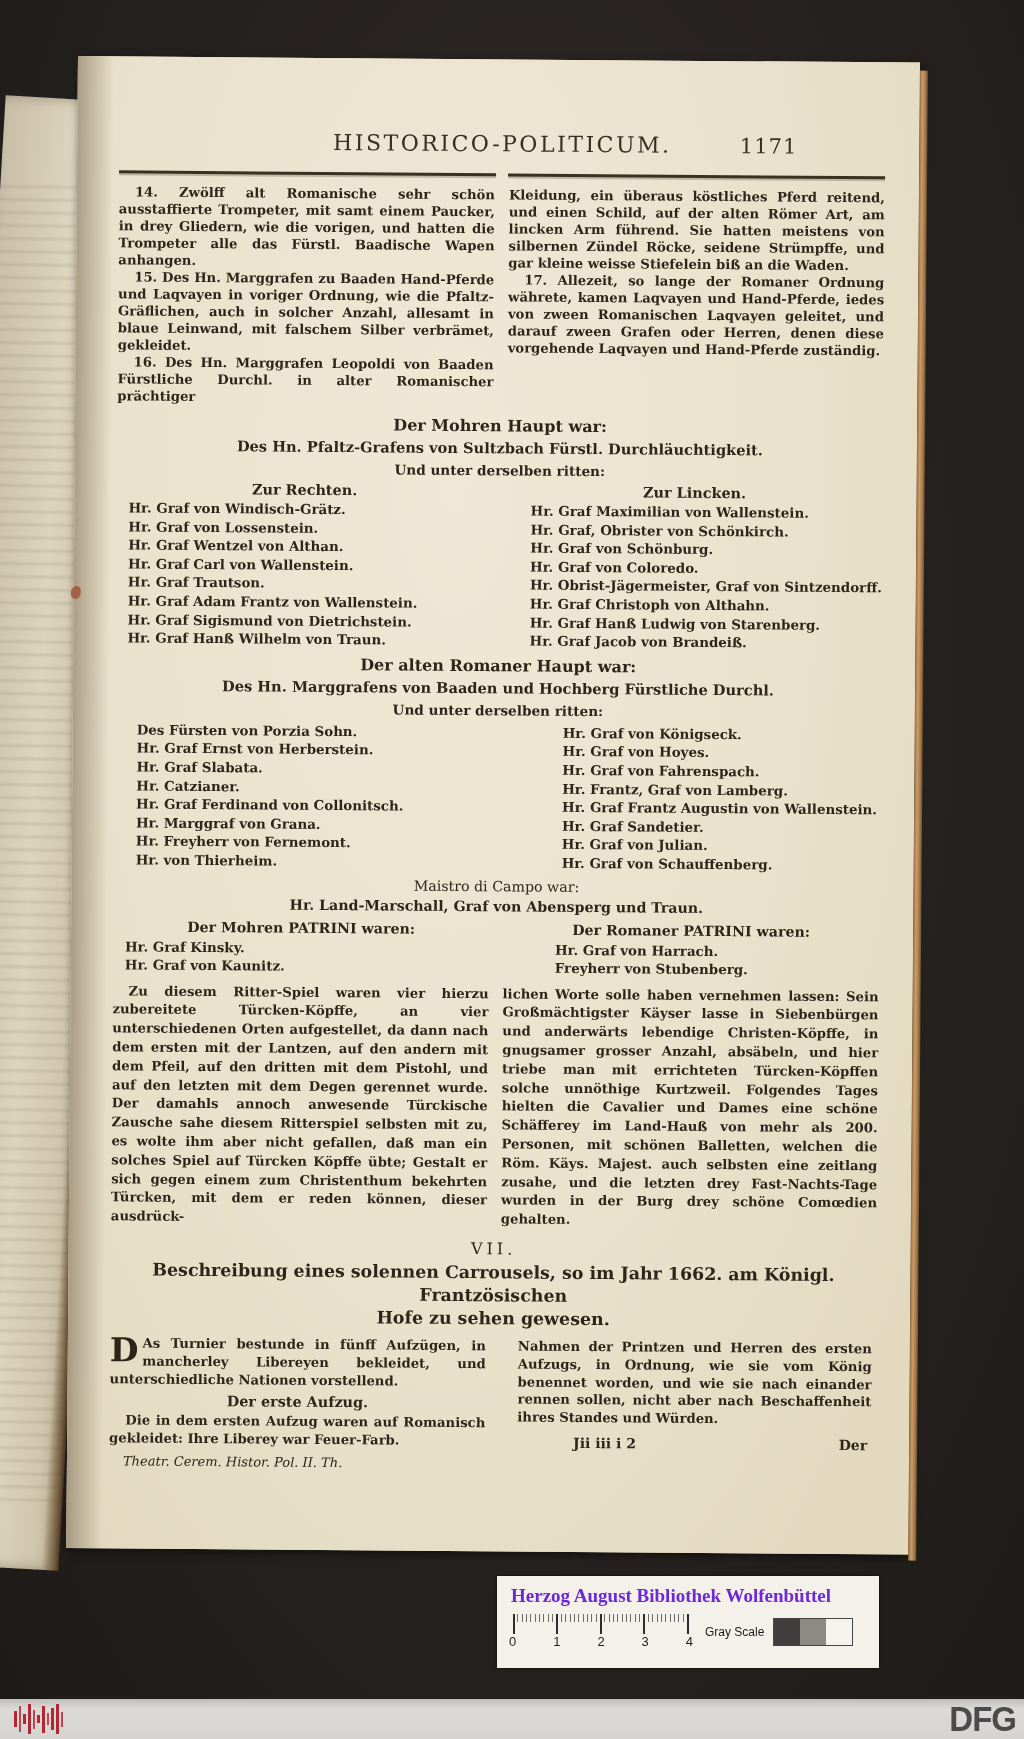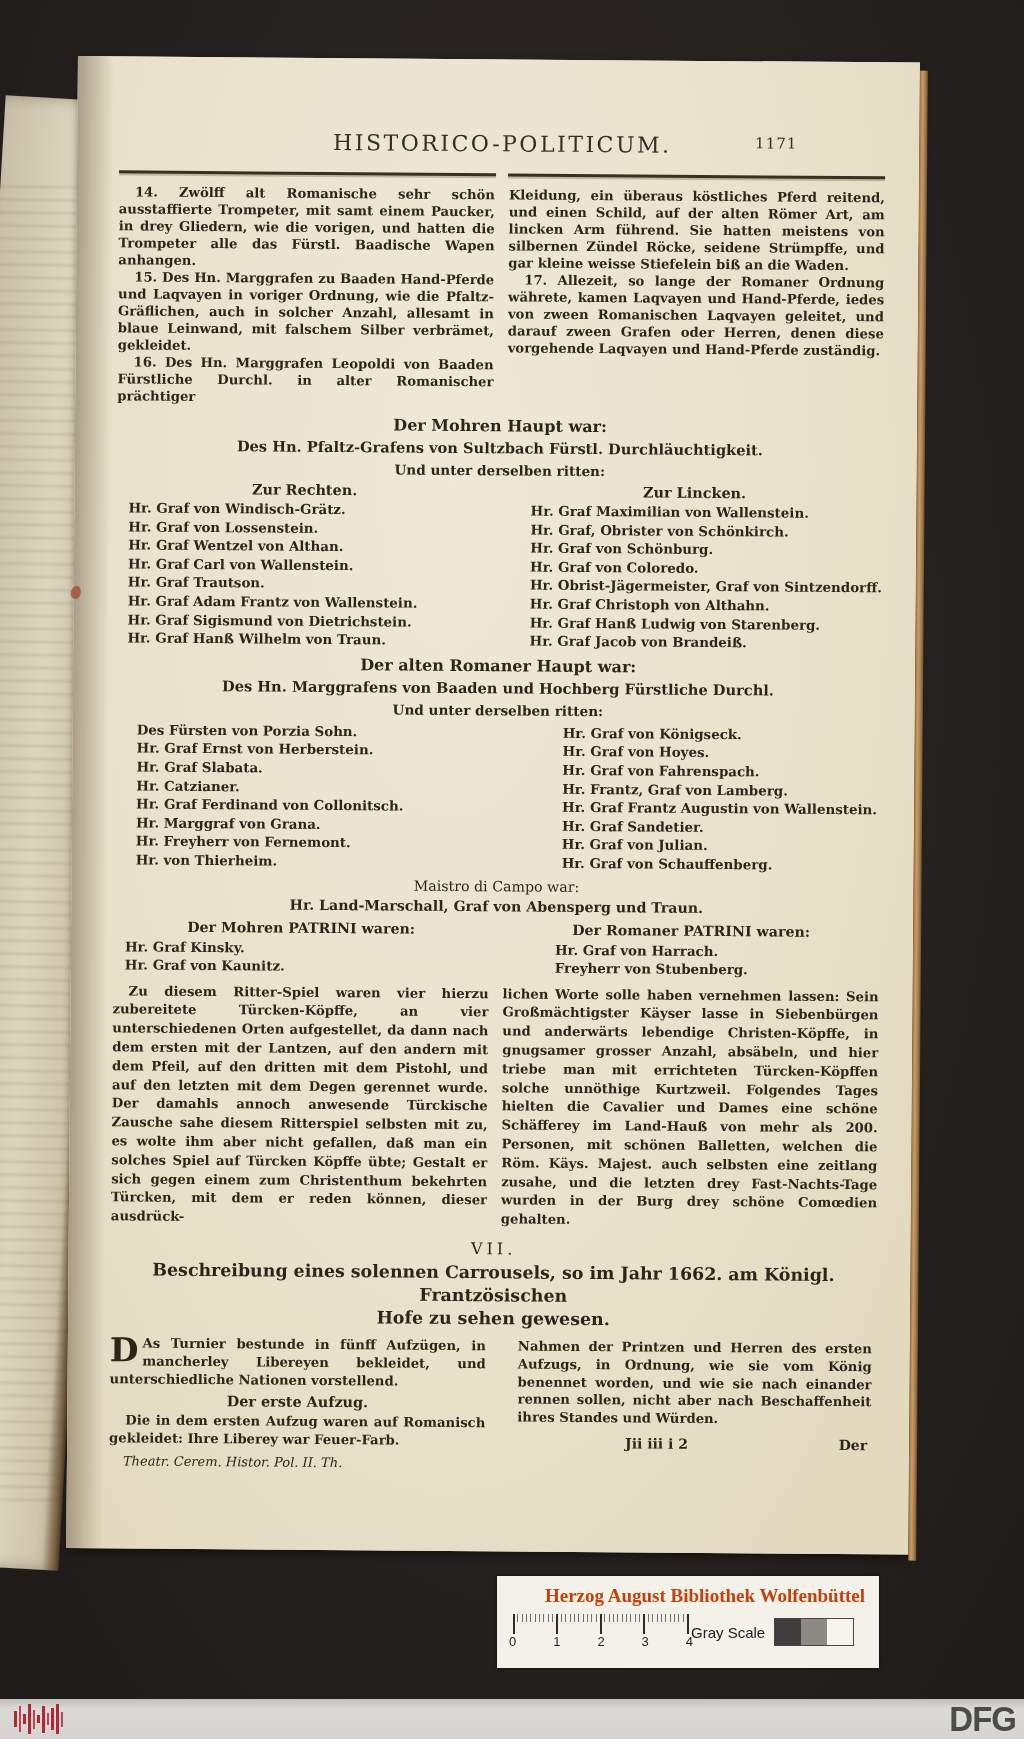--- a/index.html
+++ b/index.html
@@ -42,21 +42,21 @@
   .stain{
     position:absolute;left:-3px;top:530px;width:10px;height:13px;
     background:#a0563c;border-radius:60% 40% 55% 45%;opacity:.85;
   }
   .content{
     position:absolute;left:0;top:0;right:0;bottom:0;
     padding:72px 34px 0 42px;color:#2d2519;box-sizing:border-box;
   }
   
   .running-head{position:relative;text-align:center;font-size:22px;letter-spacing:2.5px;color:#372f24;height:30px;}
-  .page-num{position:absolute;right:88px;top:1px;letter-spacing:1px;font-size:15px;}
+  .page-num{position:absolute;right:88px;top:1px;letter-spacing:1px;font-size:21px;}
   .rules{display:flex;gap:12px;margin-top:12px;}
   .rule{flex:1;height:3px;background:#39301f;box-shadow:0 2px 0 rgba(57,48,31,.25);}
   
   .two-col{display:grid;grid-template-columns:1fr 1fr;column-gap:14px;}
   
   .top-cols{margin-top:10px;font-size:13.2px;line-height:17px;text-align:justify;font-weight:bold;}
   .top-cols p{margin:0;}
   .indent{text-indent:16px;}
   
   .c-head{text-align:center;font-weight:bold;}
@@ -86,42 +86,42 @@
   
   .vii{text-align:center;margin-top:10px;font-size:16px;letter-spacing:4px;font-weight:normal;}
   .chap-title{ text-align:center;font-weight:bold;font-size:17.4px;line-height:23px;margin-top:3px;}
   .chapter-cols{margin-top:7px;font-size:13.2px;line-height:17.8px;text-align:justify;font-weight:bold;}
   .chapter-cols p{margin:0;}
   .drop-cap{float:left;font-size:33px;line-height:30px;padding:1px 4px 0 0;font-weight:bold;}
   .first-heading{text-align:center;font-weight:bold;font-size:14.4px;margin:4px 0 2px;}
   .footnote{font-style:italic;font-weight:normal;font-size:13px;margin-top:5px;padding-left:14px;text-align:left;}
   .right-chap{padding:0 4px 0 18px;}
   .sig-row{display:flex;margin-top:8px;font-weight:bold;font-size:14px;}
-  .sig{margin-left:108px;}
+  .sig{margin-left:56px;}
   .catch{margin-left:auto;padding-right:4px;}
   
   .hab-label{
     position:absolute;left:497px;top:1576px;width:382px;height:92px;
     background:#f3f1ea;box-sizing:border-box;padding:9px 14px 0 14px;
     box-shadow:0 0 3px rgba(0,0,0,.7);
   }
-  .hab-title{text-align:right;font-family:"Liberation Serif",serif;font-weight:bold;font-size:19px;color:#c2410c;}
+  .hab-title{text-align:left;font-family:"Liberation Serif",serif;font-weight:bold;font-size:19px;color:#6d28d9;}
   .ruler-row{display:flex;align-items:center;margin-top:7px;}
   .ruler{position:relative;width:180px;height:36px;}
   .ticks{
     position:absolute;left:2px;top:0;width:176px;height:20px;
     background:
       repeating-linear-gradient(90deg,#2c2c2c 0 1.6px, transparent 1.6px 43.5px) 0 0 / 176px 20px no-repeat,
       repeating-linear-gradient(90deg,#6f6f6f 0 1px, transparent 1px 4.35px) 0 0 / 172px 8px no-repeat;
   }
   .nums{
     position:absolute;left:-2px;top:20px;width:184px;display:flex;justify-content:space-between;
     font-family:"Liberation Sans",sans-serif;font-size:13px;color:#1f1f1f;
   }
-  .gs-label{font-family:"Liberation Sans",sans-serif;font-size:15px;color:#1b1b1b;white-space:nowrap;}
+  .gs-label{font-family:"Liberation Sans",sans-serif;font-size:12px;color:#1b1b1b;margin-left:14px;white-space:nowrap;}
   .patches{display:flex;margin-left:9px;border:1px solid #474747;}
   .patch{width:26px;height:26px;}
   .patch.dark{background:#403e3c;}
   .patch.mid{background:#8d8a86;}
   .patch.light{background:#f5f3ee;}
   
   .footer-bar{
     position:absolute;left:0;bottom:0;width:1024px;height:40px;
     background:linear-gradient(180deg,#bfbebb 0%,#dbdad6 25%,#d5d4d0 100%);
     display:flex;align-items:center;justify-content:center;

